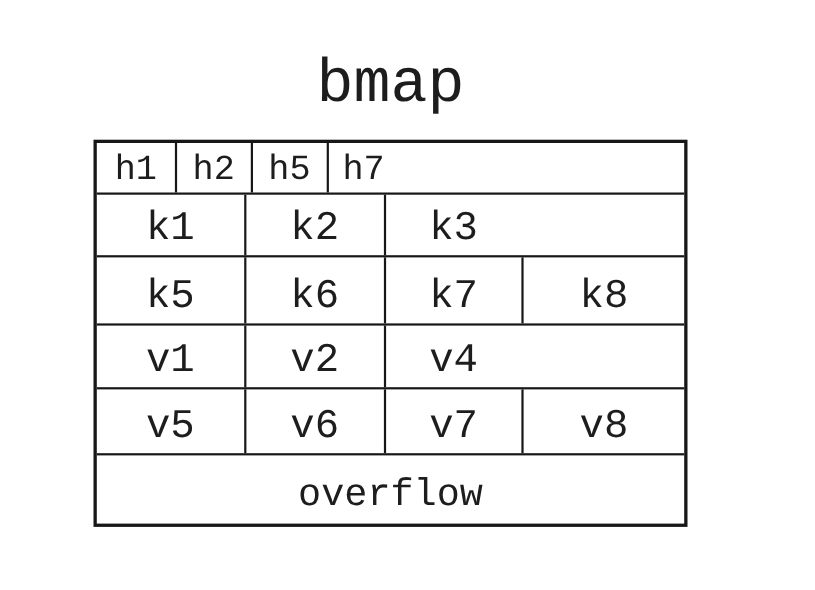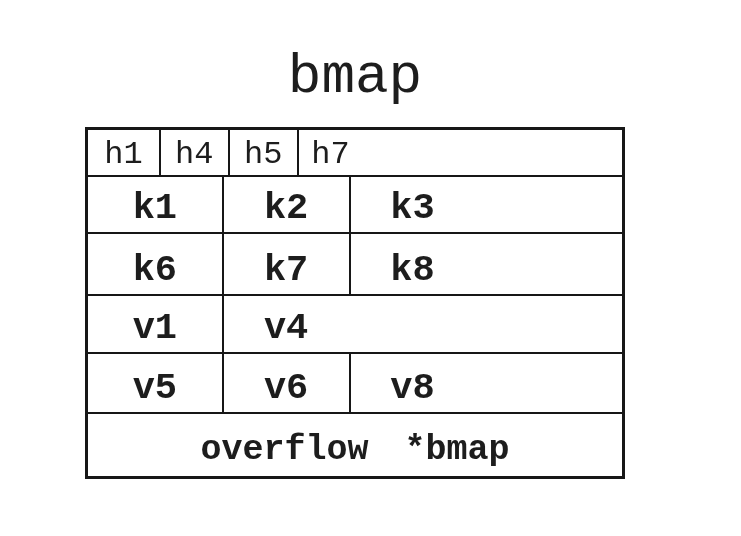--- a/index.html
+++ b/index.html
@@ -34,21 +34,21 @@
   .bmap-table {
     position: absolute;
     left: 85px; top: 127px;
     width: 540px;
     border: 3px solid var(--line);
     background: var(--background);
     display: grid;
     grid-template-rows: 45px 57px 62px 58px 60px 64px;
   }
   .row { display: grid; min-width: 0; }
-  .row + .row { border-top: 2px solid var(--line); font-weight: bold; }
+  .row + .row { border-top: 2px solid var(--line); }
   .row-tophash { grid-template-columns: 71fr 69fr 69fr 66fr 68fr 67fr 70fr 55fr; }
   .row-kv      { grid-template-columns: 134fr 127fr 126fr 148fr; }
   .row-overflow{ grid-template-columns: 1fr; }
   .cell {
     display: flex;
     align-items: center;
     justify-content: center;
     min-width: 0;
     white-space: pre;
   }
@@ -61,49 +61,51 @@
 <body>
 
 <div class="stage">
 
   <div class="title">bmap</div>
 
   <div class="bmap-table">
 
     <div class="row row-tophash">
       <div class="cell">h1</div>
-      <div class="cell">h4</div>
+      <div class="cell">h2</div>
       <div class="cell">h5</div>
       <div class="cell">h7</div>
     </div>
 
     <div class="row row-kv">
       <div class="cell">k1</div>
       <div class="cell">k2</div>
       <div class="cell">k3</div>
     </div>
 
     <div class="row row-kv">
+      <div class="cell">k5</div>
       <div class="cell">k6</div>
       <div class="cell">k7</div>
       <div class="cell">k8</div>
     </div>
 
     <div class="row row-kv">
       <div class="cell">v1</div>
+      <div class="cell">v2</div>
       <div class="cell">v4</div>
     </div>
 
     <div class="row row-kv">
       <div class="cell">v5</div>
       <div class="cell">v6</div>
+      <div class="cell">v7</div>
       <div class="cell">v8</div>
     </div>
 
     <div class="row row-overflow">
       <div class="cell">
         <span>overflow</span>
-        <span>*bmap</span>
       </div>
     </div>
 
   </div>
 </div>
 
 </body></html>

